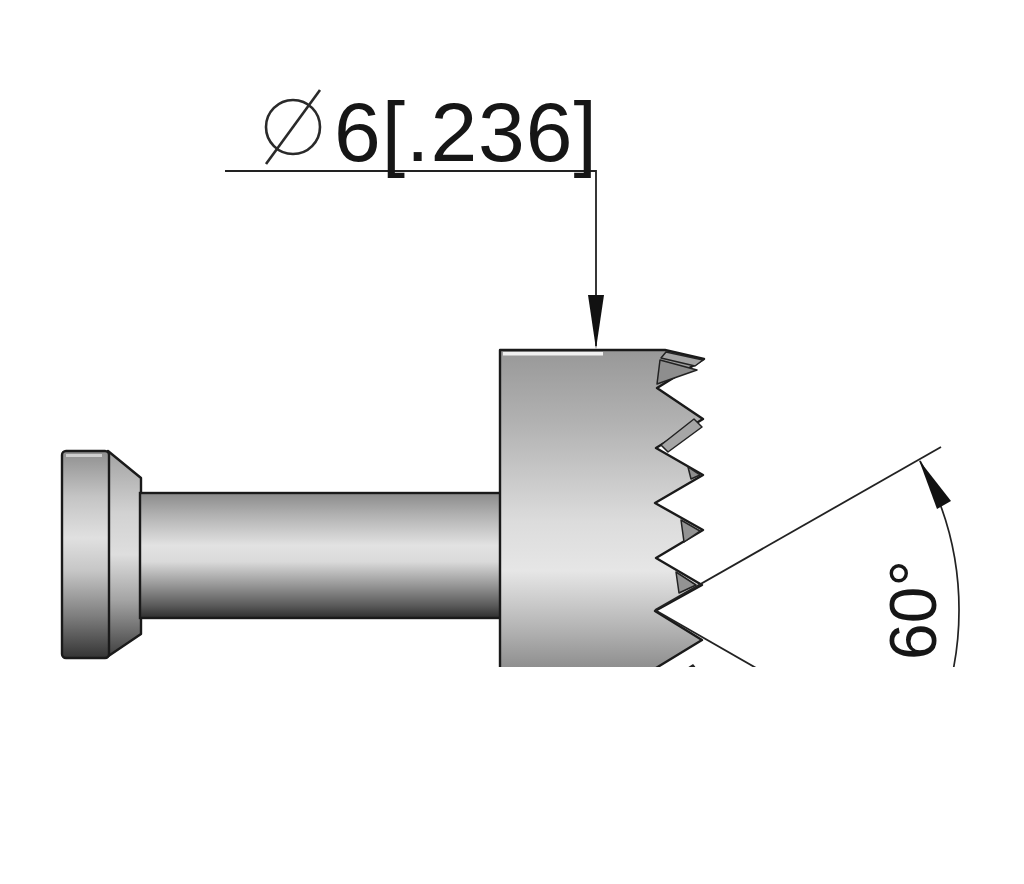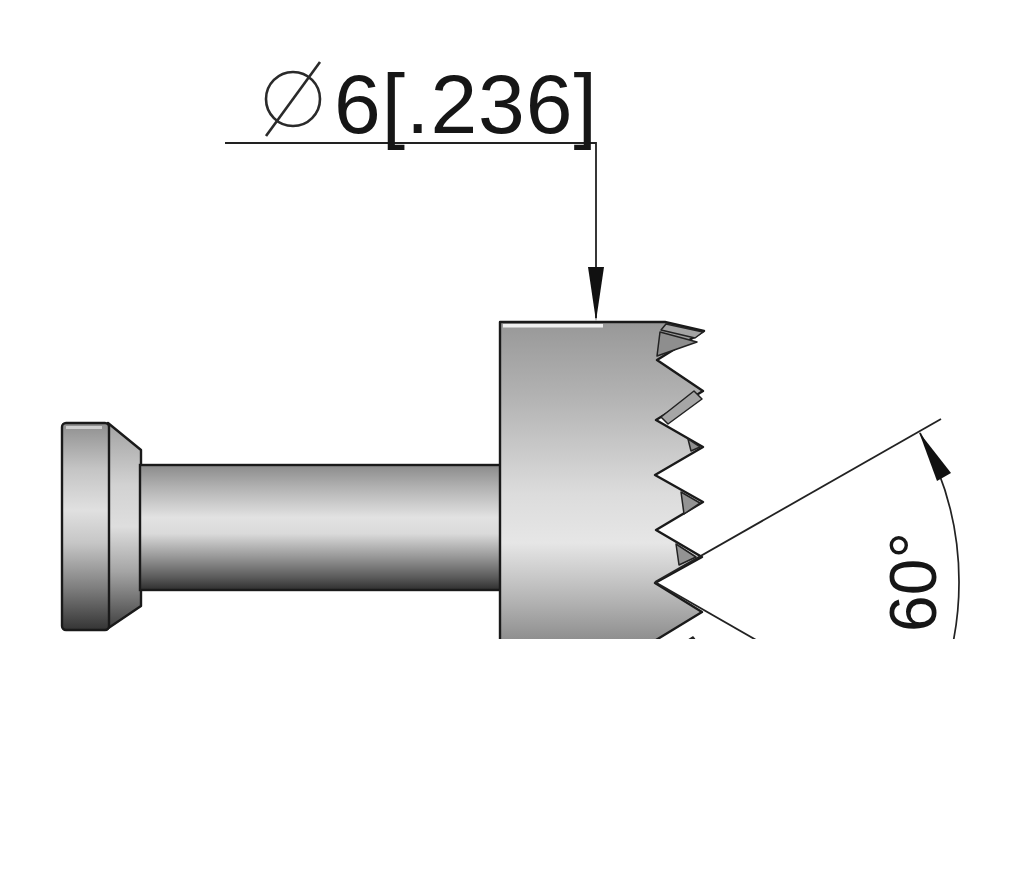--- a/index.html
+++ b/index.html
@@ -2,20 +2,21 @@
 <html><head>
 <meta charset="utf-8">
 <style>
   html,body{margin:0;padding:0;background:#fff;}
   .canvas{
     position:relative;
     width:1024px;height:639px;
     background:#ffffff;
     overflow:hidden;
     font-family:"Liberation Sans","DejaVu Sans",sans-serif;
+    margin-top:28px;
   }
   svg{display:block;}
   text{font-family:"Liberation Sans","DejaVu Sans",sans-serif;}
   .dim-text{font-size:84px;fill:#161616;letter-spacing:1px;}
   .angle-text{font-size:66px;fill:#161616;}
 </style>
 </head>
 <body>
 
 <div class="canvas">

